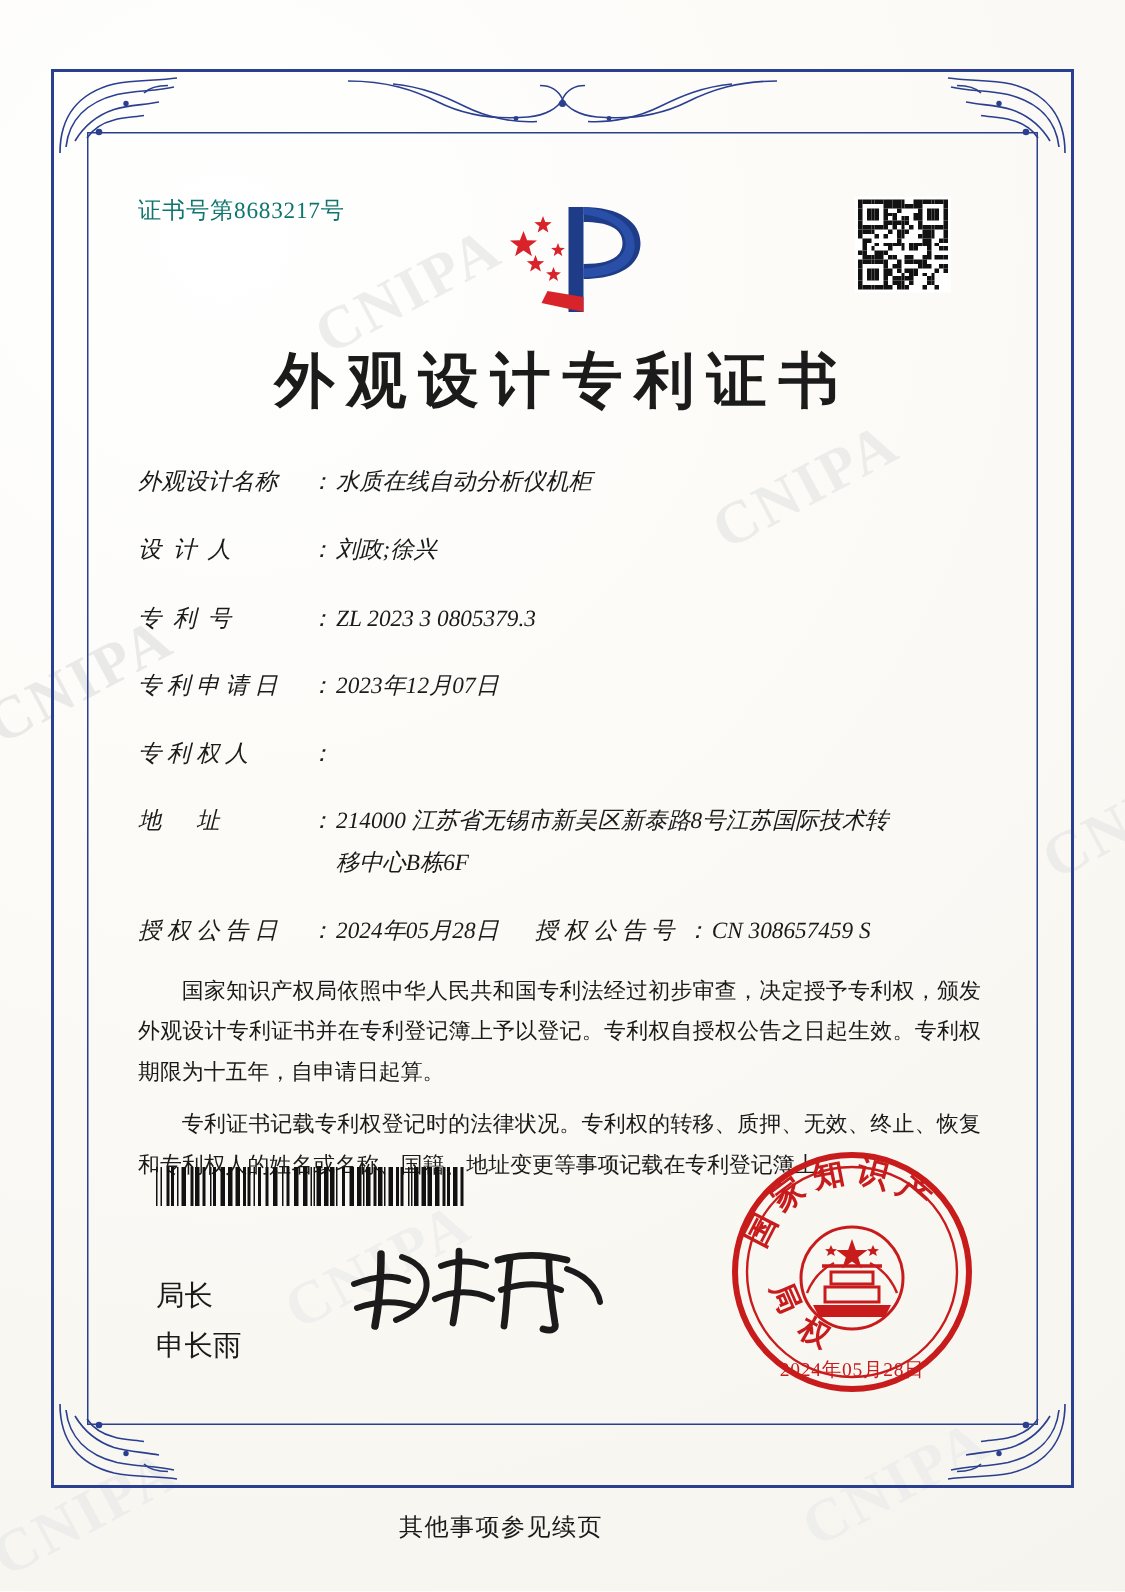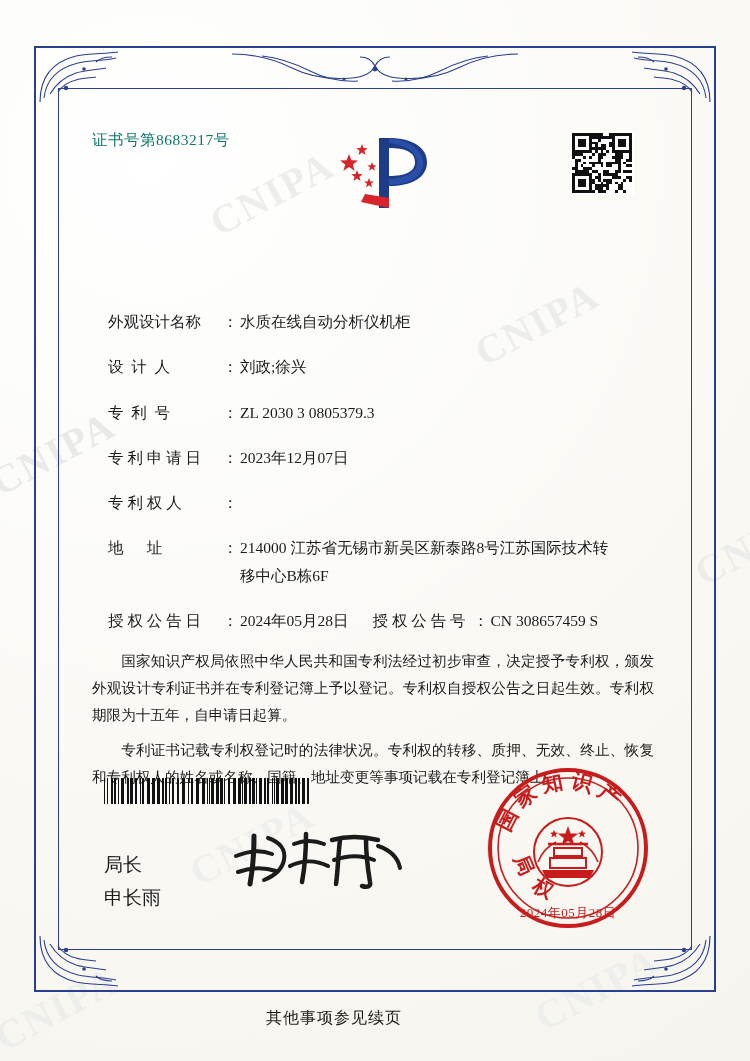--- a/index.html
+++ b/index.html
@@ -123,22 +123,23 @@
     font-size: 40px;
     letter-spacing: 8px;
     color: #1b1b1b;
     font-family: "DejaVu Serif", serif;
     font-weight: 600;
   }
 
   
   .fields {
     position: absolute;
-    left: 108px; top: 310px;
+    left: 92px; top: 310px;
     width: 560px;
+    font-style: italic;
   }
   .field-row {
     display: flex;
     align-items: flex-start;
     margin-bottom: 22px;
     font-size: 15.5px;
     color: #1a1a1a;
     line-height: 1.5;
   }
   .field-label {
@@ -778,20 +779,21 @@
         <polygon points="35,12 36.5,16 40.8,16.2 37.4,18.8 38.6,23 35,20.6 31.4,23 32.6,18.8 29.2,16.2 33.5,16"></polygon>
         <polygon points="30,38 31.5,42 35.8,42.2 32.4,44.8 33.6,49 30,46.6 26.4,49 27.6,44.8 24.2,42.2 28.5,42"></polygon>
         <polygon points="42,46 43.3,49.4 47,49.6 44,51.8 45.1,55.4 42,53.3 38.9,55.4 40,51.8 37,49.6 40.7,49.4"></polygon>
         <polygon points="45,30 46.2,33.2 49.6,33.4 46.9,35.4 47.9,38.7 45,36.8 42.1,38.7 43.1,35.4 40.4,33.4 43.8,33.2"></polygon>
       </g>
 
       <path d="M34 70 L62 76 L62 66 L38 62 Z" fill="#d8232a"></path>
     </svg>
   </div>
 
+  <div class="doc-title">外观设计专利证书</div>
 
   <div class="fields">
 
     <div class="field-row">
       <div class="field-label">
         <span class="lbl-txt">外观设计名称</span>
         <span class="field-colon">：</span>
       </div>
       <div class="field-value">水质在线自动分析仪机柜</div>
     </div>
@@ -802,21 +804,21 @@
         <span class="field-colon">：</span>
       </div>
       <div class="field-value">刘政;徐兴</div>
     </div>
 
     <div class="field-row">
       <div class="field-label">
         <span class="lbl-txt">专  利  号</span>
         <span class="field-colon">：</span>
       </div>
-      <div class="field-value">ZL 2030 3 0805379.3</div>
+      <div class="field-value">ZL 2023 3 0805379.3</div>
     </div>
 
     <div class="field-row">
       <div class="field-label">
         <span class="lbl-txt">专 利 申 请 日</span>
         <span class="field-colon">：</span>
       </div>
       <div class="field-value">2023年12月07日</div>
     </div>
 

